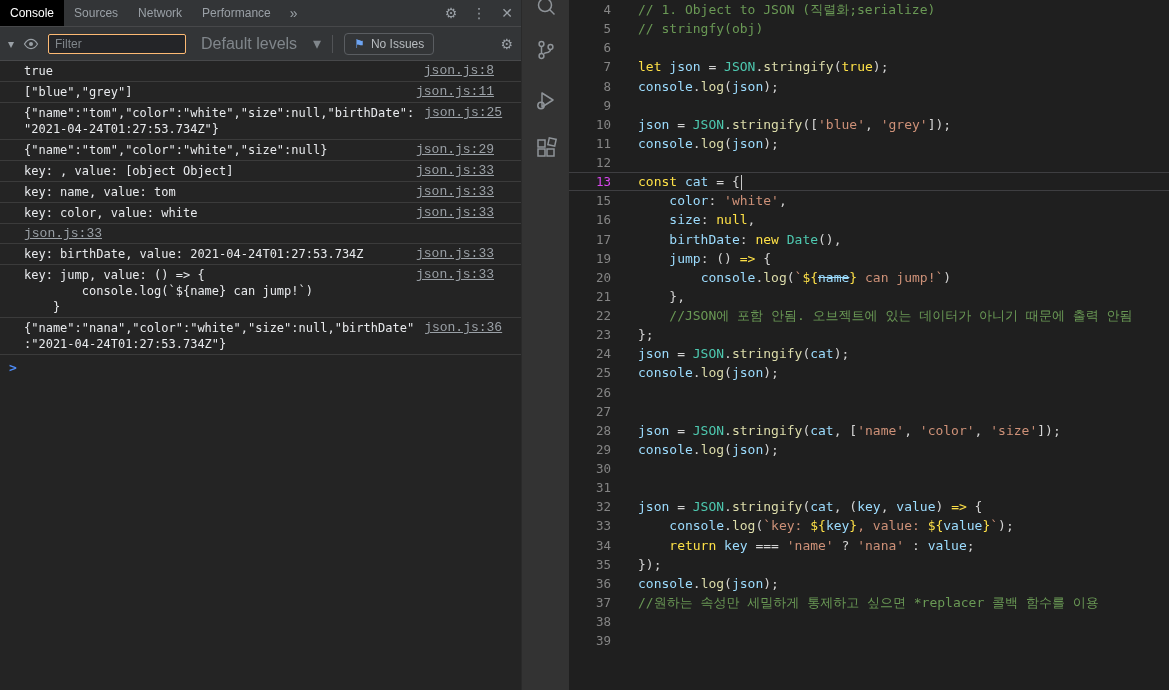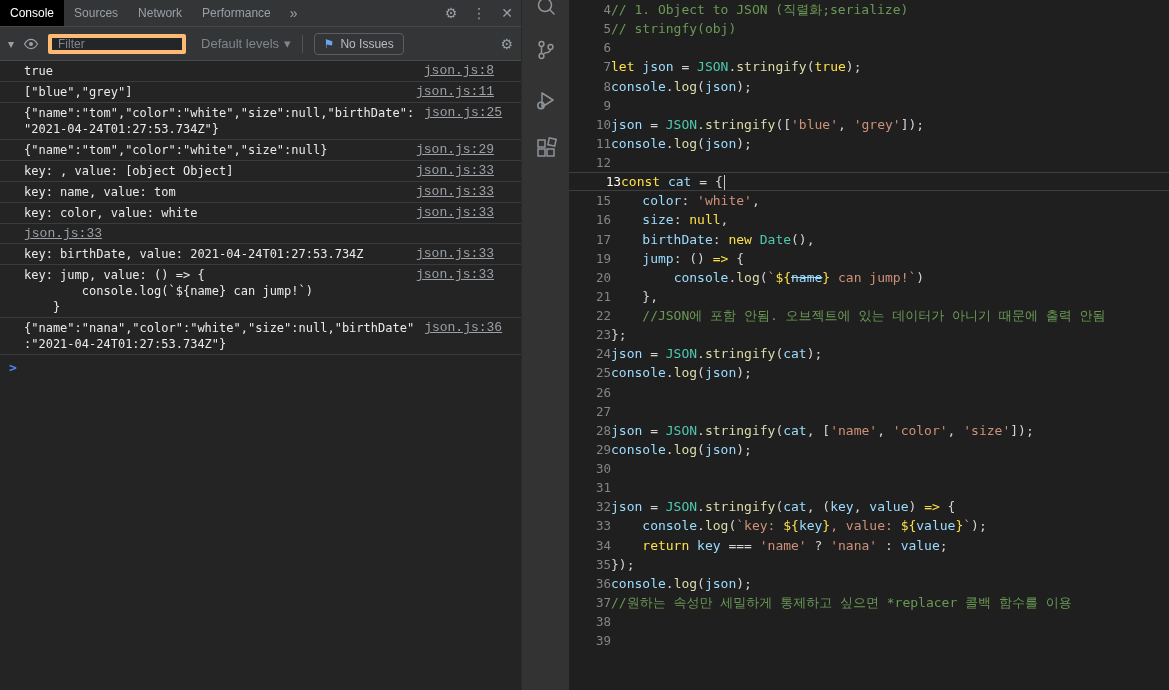--- a/index.html
+++ b/index.html
@@ -14,25 +14,25 @@
   .dt-tabs { display:flex; align-items:stretch; }
   .dt-tab { padding:0 10px; font-size:12px; color:#9aa0a6; display:flex; align-items:center; cursor:default; }
   .dt-tab.active { background:#000000; color:#ffffff; }
   .dt-more { color:#9aa0a6; font-size:14px; display:flex; align-items:center; padding:0 9px; }
   .dt-sp { flex:1; }
   .dt-ic { width:28px; display:flex; align-items:center; justify-content:center;
            color:#9aa0a6; font-size:14px; }
   .dt-toolbar { height:34px; flex:none; background:#333537; border-bottom:1px solid #47484a;
                 display:flex; align-items:center; padding:0 8px; gap:9px; }
   .tb-ic { color:#9aa0a6; font-size:12px; display:flex; align-items:center; }
-  .filter-input { width:138px; height:20px; background:#242528; border:4px solid #fdba74;
+  .filter-input { width:138px; height:20px; background:#242528; border:1px solid #fdba74;
                   color:#d5d7da; font-size:12px; padding:0 6px; outline:none; border-radius:2px;
                   font-family:"Liberation Sans", sans-serif; }
   .filter-input::placeholder { color:#80868b; }
-  .levels { color:#80868b; font-size:13px; display:flex; align-items:flex-start; gap:5px; margin-left:6px; }
+  .levels { color:#80868b; font-size:16px; display:flex; align-items:flex-end; gap:16px; margin-left:6px; }
   .tb-sep { width:1px; height:18px; background:#515356; margin:0 2px; }
   .issues { display:flex; align-items:center; gap:6px; border:1px solid #5a5d61; border-radius:4px;
             height:22px; padding:0 9px; color:#b8bcc0; font-size:12px; }
   .issues .flag { color:#6da4f2; font-size:12px; }
   .tb-sp { flex:1; }
 
   .console-out { flex:1; overflow:hidden; background:#242424; }
   .crow { display:flex; align-items:flex-start; gap:10px; border-bottom:1px solid #3b3b3b;
           padding:2px 27px 2px 24px; }
   .cmsg { flex:1; font-family:"DejaVu Sans Mono", monospace; font-size:12px;
@@ -48,22 +48,22 @@
   .ab-ic { position:absolute; left:0; width:48px; height:48px; display:flex;
            align-items:center; justify-content:center; cursor:pointer; }
   .ab-ic svg { stroke:#8f9499; fill:none; stroke-width:1.5; }
 
   
   .editor { flex:1; background:#1f1f1f; font-family:"DejaVu Sans Mono", monospace;
             font-size:13px; overflow:hidden; }
   .eline { display:flex; height:19.14px; line-height:19.14px; white-space:pre; }
   .eline.active { box-shadow: inset 0 1px 0 #3e3e41, inset 0 -1px 0 #3e3e41; }
   .lnum { width:42px; flex:none; text-align:right; color:#858585; font-size:12.5px; cursor:pointer; }
-  .eline.active .lnum { color:#ffffff;margin-left:10px; }
-  .lcode { flex:1; }
+  .eline.active .lnum { color:#d946ef; }
+  .lcode { padding-left:27px; flex:1; }
   .c { color:#6a9955; } .k { color:#fde047; } .v { color:#9cdcfe; }
   .f { color:#dcdcaa; } .s { color:#ce9178; } .y { color:#4ec9b0; }
   .p { color:#d4d4d4; } .x { color:#9cdcfe; text-decoration:line-through; }
   .cursor { display:inline-block; width:1.5px; height:15px; background:#c8c8c8;
             vertical-align:middle; margin-left:1px; }
 </style>
 </head>
 <body>
 
 <div class="app">

